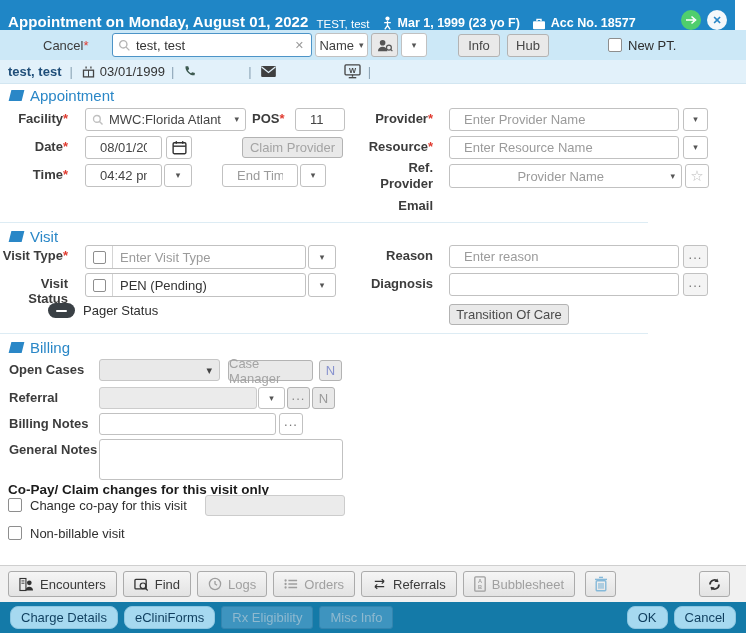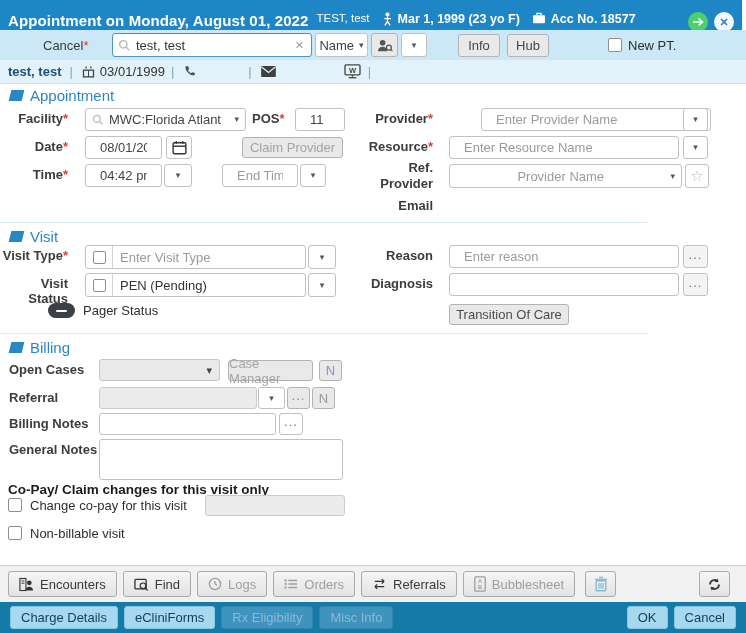--- a/index.html
+++ b/index.html
@@ -1,22 +1,22 @@
 <!DOCTYPE html>
 <html><head>
 <meta charset="utf-8">
 <style>
   *{box-sizing:border-box;margin:0;padding:0}
   html,body{background:#ddd}
   .win{position:relative;width:746px;height:633px;background:#fff;overflow:hidden;
        font-family:"Liberation Sans",sans-serif;font-size:13px;color:#444}
 
   
-  .titlebar{position:absolute;top:0;left:0;right:4px;height:30px;background:#1f86c6;
-            display:flex;align-items:flex-start;padding:12px 8px;color:#fff}
+  .titlebar{position:absolute;top:0;left:0;right:11px;height:30px;background:#1f86c6;
+            display:flex;align-items:flex-end;padding:0 8px;color:#fff}
   .tb-title{font-size:15px;font-weight:700;letter-spacing:.1px}
   .tb-name{font-size:11.5px;margin-left:8px}
   .tb-meta{font-size:12.5px;font-weight:700;margin-left:5px}
   .tb-icn{display:inline-flex;margin-left:12px}
   .tb-circle{width:20px;height:20px;border-radius:50%;display:flex;align-items:center;
              justify-content:center;cursor:pointer;margin-left:6px}
   .tb-go{background:#4fce6d;color:#fff;font-size:12px}
   .tb-x{background:#f4f8fb;color:#2a87c7;font-size:11px;font-weight:700}
 
   
@@ -82,21 +82,21 @@
            border-top:1px solid #cfcfcf;display:flex;align-items:center;padding:16px 8px;gap:6px}
   .tbtn{height:26px;border:1px solid #ababab;border-radius:3px;background:linear-gradient(#f5f5f5,#e3e3e3);
         display:flex;align-items:center;gap:6px;padding:0 10px;font-size:13px;color:#3a3a3a;cursor:pointer}
   .tbtn.dis{color:#a0a0a0}
   .tbtn.icononly{width:31px;padding:0;justify-content:center}
   .refresh{position:absolute;right:16px;top:5px;width:38px;height:26px}
 
   
   .bbar{position:absolute;top:602px;left:0;right:0;height:31px;background:#147aa8;
         display:flex;align-items:center;gap:6px;padding:0 10px}
-  .tabL{height:23px;background:#a6d9f0;border:1px solid #8bc6e1;border-radius:3px;color:#0f3e5e;
+  .tabL{height:23px;background:#a6d9f0;border:1px solid #8bc6e1;border-radius:8px;color:#0f3e5e;
         display:flex;align-items:center;padding:0 10px;cursor:pointer}
   .tabD{height:23px;background:#3e94bf;border:1px solid #3385af;border-radius:3px;color:#8fb9cf;
         display:flex;align-items:center;padding:0 10px;cursor:default}
   .okbtn{margin-left:auto}
   svg{display:block}
 </style>
 </head>
 <body>
 
 <div class="win">
@@ -220,21 +220,21 @@
           </svg>
       </span>
       <span class="val">MWC:Florida Atlant</span>
       <span class="spacer"></span>
       <span class="chev">▾</span>
     </div>
     <span class="fl" style="left:252px;top:27px"><span>POS</span><span class="req">*</span></span>
     <input class="inp" style="left: 295px; top: 24px; width: 50px;" value="11">
 
     <span class="fl ra" style="left:341px;width:92px;top:27px"><span>Provider</span><span class="req">*</span></span>
-    <input class="inp" style="left: 449px; top: 24px; width: 230px; margin-left: 32px;" placeholder="Enter Provider Name">
+    <input class="inp" style="left: 449px; top: 24px; width: 230px;" placeholder="Enter Provider Name">
     <div class="ddb" style="left:683px;top:24px">
         <span class="chev">▾</span>
       </div>
 
     <span class="fl ra" style="left:0;width:68px;top:55px"><span>Date</span><span class="req">*</span></span>
     <input class="inp" style="left: 85px; top: 52px; width: 77px;" value="08/01/2022">
     <div class="ddb" style="left:166px;top:52px;width:26px">
       <span>
         <svg width="15" height="15" viewBox="0 0 16 16">
             <rect x="1.2" y="3" width="13.6" height="11.6" rx="1.2" fill="none" stroke="#333" stroke-width="1.5"></rect>

